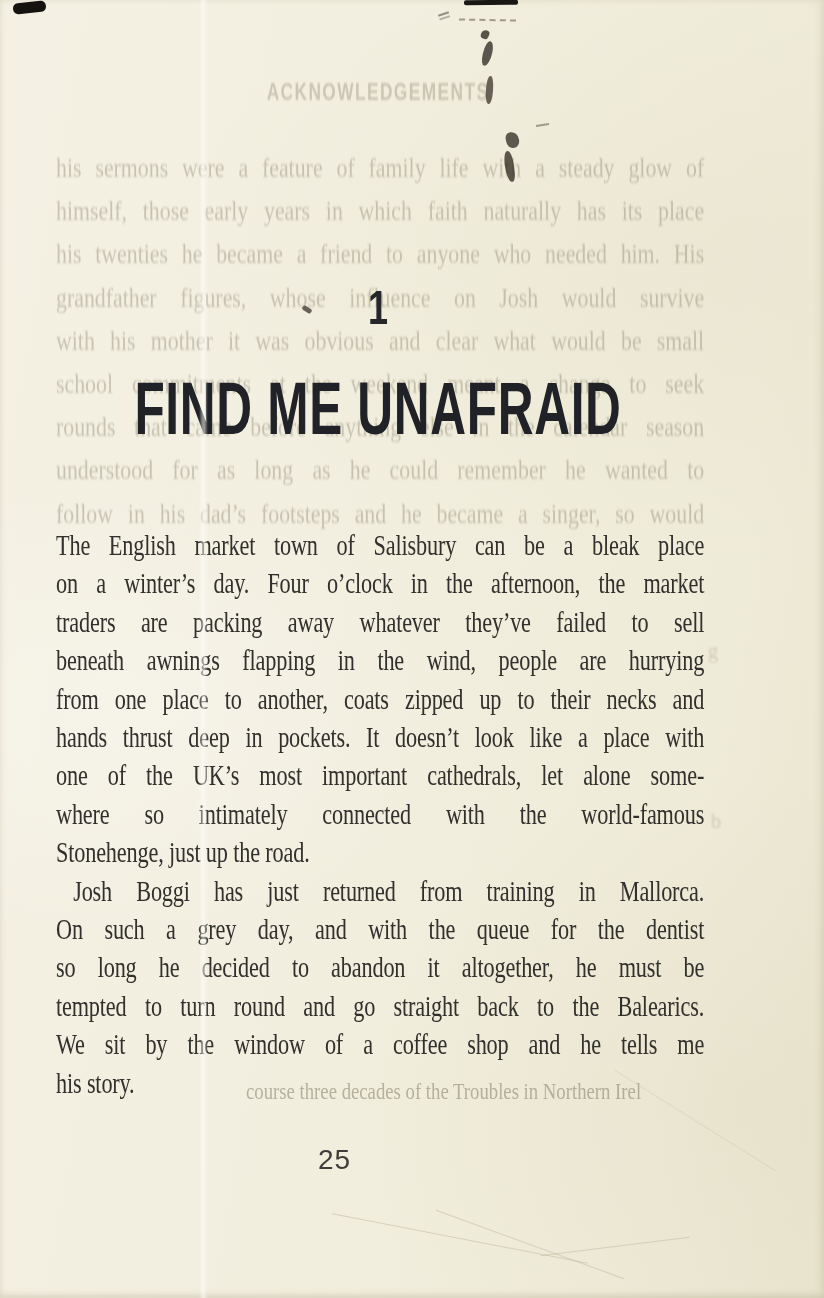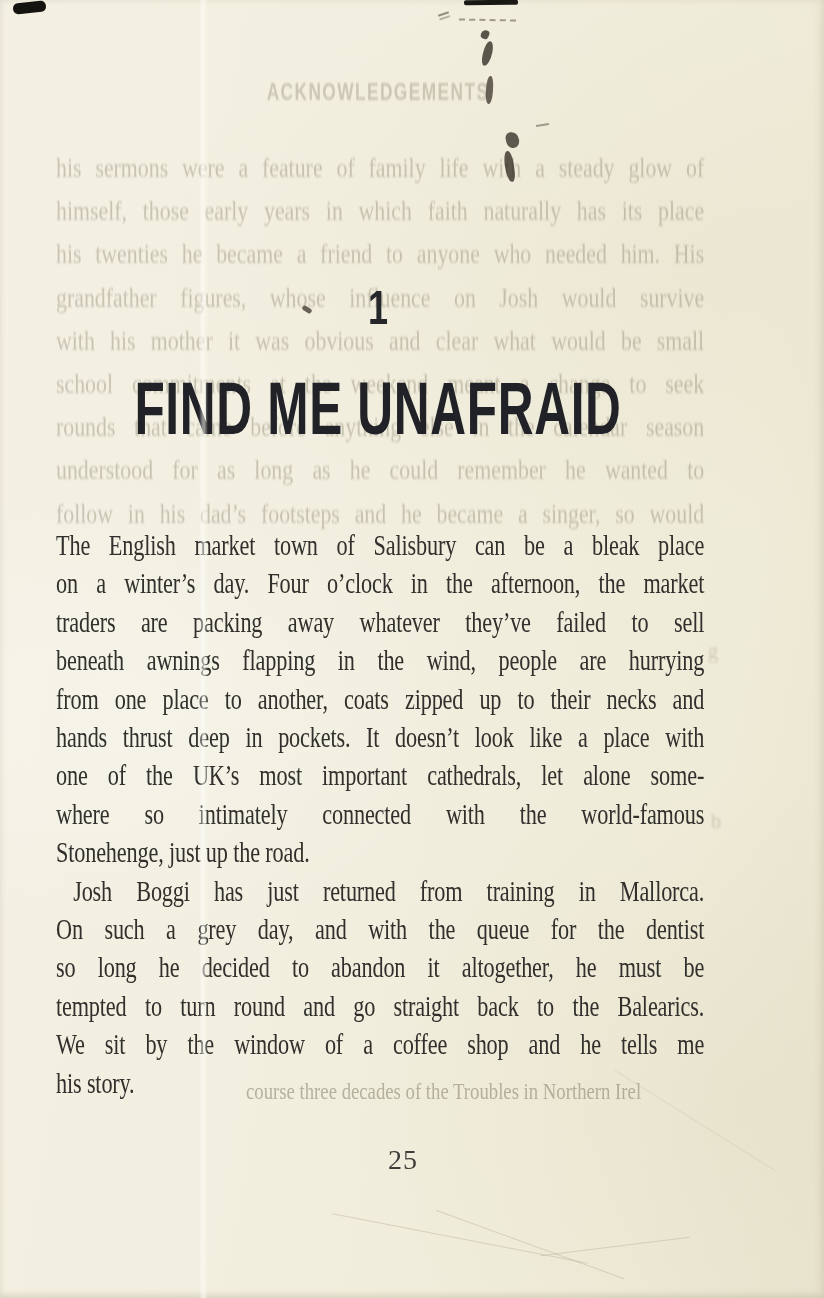--- a/index.html
+++ b/index.html
@@ -43,22 +43,22 @@
   }
   .bodytext{
     position:absolute;left:56px;top:527px;width:831px;
     transform:scaleX(.78);transform-origin:0 0;
     font-size:28.5px;line-height:38.4px;letter-spacing:-0.2px;color:#31302c;
   }
   .bodytext .line{text-align:justify;text-align-last:justify;}
   .bodytext .line.para-end{text-align-last:left;}
   .bodytext .line.indent{padding-left:22px;}
   .page-number{
-    position:absolute;left:318px;top:1144px;width:100px;text-align:right;
-    font-family:Liberation Serif, serif;font-size:28px;color:#3e3d3a;letter-spacing:1px;
+    position:absolute;left:318px;top:1144px;width:100px;text-align:left;
+    font-family:Liberation Sans, sans-serif;font-size:28px;color:#3e3d3a;letter-spacing:1px;
   }
   
   .crease{
     position:absolute;left:199px;top:0;width:9px;height:1298px;z-index:30;
     background:linear-gradient(90deg,rgba(255,255,255,0) 0%,rgba(255,255,255,.5) 40%,rgba(252,250,242,.55) 60%,rgba(255,255,255,0) 100%);
     pointer-events:none;
   }
   .mark{position:absolute;z-index:25;}
   .mark-topbar{left:464px;top:0;width:54px;height:5px;background:#191815;transform:rotate(-.6deg);border-radius:2px;}
   .mark-cornerblob{left:13px;top:2px;width:33px;height:11px;background:#15130f;border-radius:5px;transform:rotate(-6deg);}

